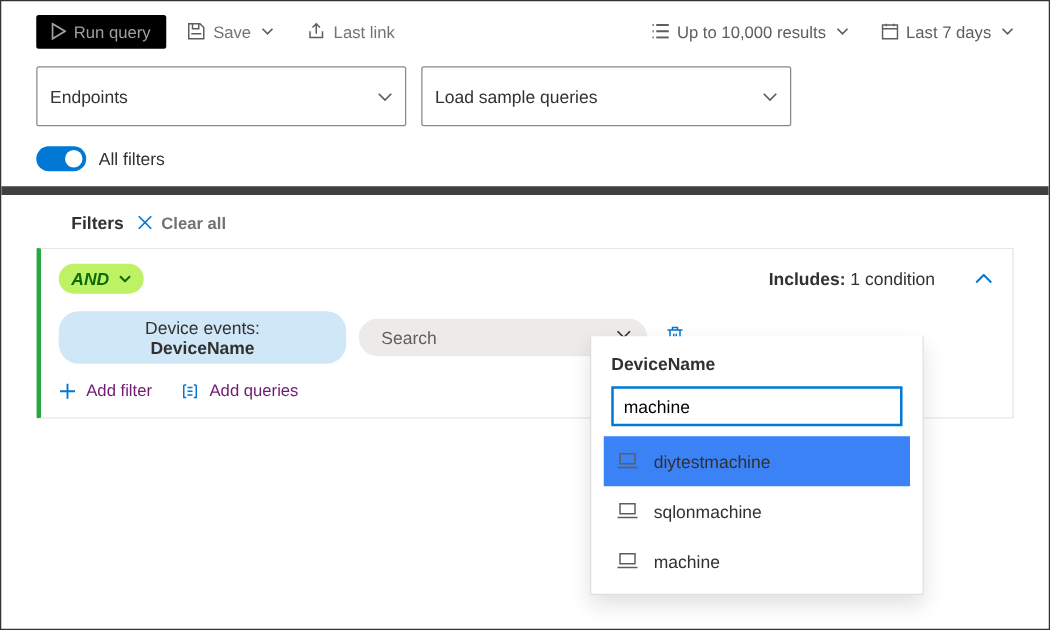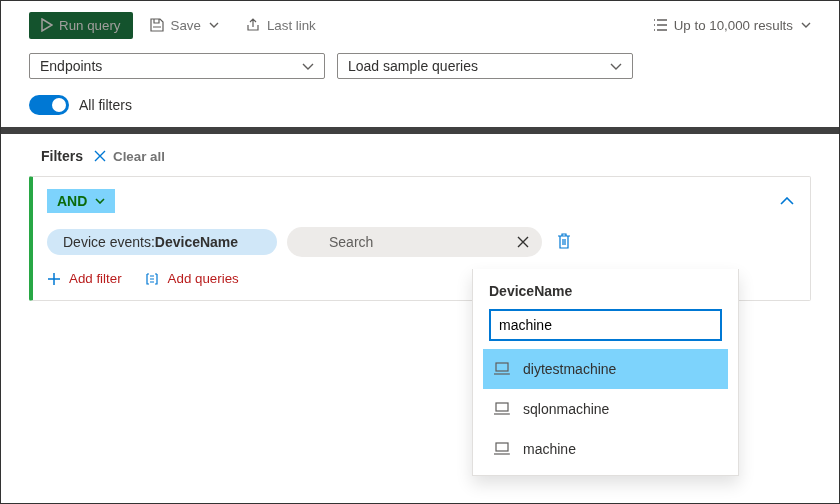--- a/index.html
+++ b/index.html
@@ -19,132 +19,134 @@
     display:flex; align-items:center; gap: 6px;
     padding: 8px 18px 8px 28px;
     height: 48px;
   }
   .btn {
     display:inline-flex; align-items:center; gap:6px;
     padding: 6px 10px; border-radius:2px; cursor:pointer;
     color:#737373; background:transparent; border:none;
   }
   .btn-run {
-    background:#14532d; color:#a19f9d; cursor:default;
+    background:#000000; color:#a19f9d; cursor:default;
     padding: 6px 12px;
   }
   .btn-run svg path { stroke:#a19f9d; }
   .spacer { flex:1; }
   .toolbar .light { color:#605e5c;justify-content:flex-end; }
   .chev { margin-left:2px; }
   .row-selects {
     display:flex; gap:12px; padding: 4px 28px 10px 28px;
   }
   .select {
     display:flex; align-items:center; justify-content:space-between;
     border:1px solid #8a8886; border-radius:2px;
-    padding: 5px 10px; min-width: 296px; height:26px;
+    padding: 5px 10px; min-width: 296px; height:48px;
     cursor:pointer; background:#fff;
   }
   .toggle-row {
     display:flex; align-items:center; gap:10px;
     padding: 6px 28px 12px 28px;
     border-bottom:7px solid #404040;
   }
   .toggle {
     width:40px; height:20px; border-radius:10px; background:#0078d4;
     position:relative; cursor:pointer;
   }
   .toggle::after {
     content:""; position:absolute; right:3px; top:3px;
     width:14px; height:14px; border-radius:50%; background:#fff;
   }
   .filters-head {
     display:flex; align-items:center; gap:10px;
-    padding: 14px 28px 12px 40px;
+    padding: 14px 28px 12px 28px;
+    margin-left: 28px;
   }
   .filters-head .lbl { font-weight:600; }
   .clear-btn {
     display:inline-flex; align-items:center; gap:6px; color:#737373;
     cursor:pointer; border:none; background:none; padding:0;font-weight:bold;
   }
   .x-icon-stroke { stroke:#0078d4; }
 
   .panel-wrap { padding: 0 28px; }
   .panel {
     border:1px solid #e1dfdd; border-left:4px solid #28a745; 
     border-radius:2px; padding: 12px 16px 14px 14px;
     position:relative;
   }
   .panel-head { display:flex; align-items:center; gap:18px; }
   .and-pill {
-    background:#7dd3fc; border-radius:0; color:#0b6a0b;
+    background:#bef264; border-radius:12px; color:#0b6a0b;
     font-weight:600; padding:4px 10px; display:inline-flex; align-items:center; gap:8px;
     cursor:pointer;
+    font-style:italic;
   }
   .and-pill svg path { stroke:#0b6a0b; }
   .panel-head .spacer { flex:1; }
   .includes { font-size:14px; }
   .collapse-chev { cursor:pointer; margin-left:14px; }
   .collapse-chev path { stroke:#0078d4; }
 
   .cond-row {
     display:flex; align-items:center; gap:10px; margin-top:14px; flex-wrap:nowrap;
   }
   .pill-blue {
     background:#d0e7f8; border-radius:16px; padding:5px 16px;
     display:inline-flex; align-items:center; cursor:pointer;
   }
-  .pill-blue.field { min-width:230px; }
+  .pill-blue.field { min-width:230px;flex-direction:column; }
   .pill-blue.op { min-width:150px; }
   .search-pill {
     background:#edebe9; border-radius:16px; padding:4px 8px 4px 16px;
     display:inline-flex; align-items:center; min-width:230px;
     position:relative;
   }
   .search-pill input {
     border:none; background:transparent; outline:none; flex:1;
-    font-family:inherit; font-size:14px; color:#0f172a;margin-left:24px;
+    font-family:inherit; font-size:14px; color:#0f172a;
   }
   .search-pill input::placeholder { color:#605e5c; }
   .clear-x {
     width:22px; height:22px; display:inline-flex; align-items:center; justify-content:center;
     cursor:pointer; color:#323130;
   }
   .trash {
     width:20px; height:20px; cursor:pointer; margin-left:4px;
   }
   .trash svg { stroke:#0078d4; }
 
   .addrow {
     display:flex; align-items:center; gap:22px; margin-top:14px;
   }
   .addbtn {
-    display:inline-flex; align-items:center; gap:8px; color:#b91c1c;
+    display:inline-flex; align-items:center; gap:8px; color:#701a75;
     cursor:pointer; border:none; background:none; padding:0;justify-content:space-between;
   }
   .addbtn svg { stroke:#0078d4; }
 
   
   .dropdown {
     position:absolute; left:471px; top:268px; width:267px;
     background:#fff; border:1px solid #e1dfdd; border-top:none;
     box-shadow:0 8px 16px rgba(0,0,0,.12);
     padding: 14px 16px 6px 16px;
   }
   .dropdown .title { font-weight:600; margin-bottom:10px; }
   .dropdown input.search {
     width:100%; border:2px solid #0078d4; padding:6px 8px; font-family:inherit;
     font-size:14px; outline:none; margin-bottom:8px;
   }
   .opt {
     display:flex; align-items:center; gap:12px; padding:12px 10px;
     cursor:pointer; margin-left:-6px; margin-right:-6px;
   }
-  .opt.hover { background:#7dd3fc; }
+  .opt.hover { background:#3b82f6; }
   .laptop { stroke:#605e5c; }
 
   svg { display:block; }
 </style>
 </head>
 <body>
 
 <div class="toolbar">
   <button class="btn btn-run">
     <svg width="12" height="14" viewBox="0 0 12 14">
@@ -166,20 +168,30 @@
         <path d="M3 8 V13 H13 V8 M8 2 V10 M5 5 L8 2 L11 5" fill="none" stroke="#605e5c" stroke-width="1.2"></path>
       </svg>
     <span>Last link</span>
   </button>
   <div class="spacer"></div>
   <button class="btn light">
     <svg width="16" height="12" viewBox="0 0 16 12">
         <path d="M2 1 H3 M5 1 H15 M2 6 H3 M5 6 H15 M2 11 H3 M5 11 H15" stroke="#605e5c" stroke-width="1.5"></path>
       </svg>
     <span>Up to 10,000 results</span>
+    <svg class="chev" width="10" height="6" viewBox="0 0 10 6">
+        <path d="M1 1 L5 5 L9 1" fill="none" stroke="#605e5c" stroke-width="1.4"></path>
+      </svg>
+  </button>
+  <button class="btn light">
+    <svg width="14" height="14" viewBox="0 0 14 14">
+        <rect x="1" y="2" width="12" height="11" fill="none" stroke="#605e5c" stroke-width="1.2"></rect>
+        <path d="M1 5 H13 M4 1 V3 M10 1 V3" stroke="#605e5c" stroke-width="1.2"></path>
+      </svg>
+    <span>Last 7 days</span>
     <svg class="chev" width="10" height="6" viewBox="0 0 10 6">
         <path d="M1 1 L5 5 L9 1" fill="none" stroke="#605e5c" stroke-width="1.4"></path>
       </svg>
   </button>
 </div>
 
 <div class="row-selects">
   <div class="select">
     <span>Endpoints</span>
     <svg width="12" height="7" viewBox="0 0 12 7">
@@ -212,20 +224,24 @@
 <div class="panel-wrap">
   <div class="panel">
     <div class="panel-head">
       <div class="and-pill">
         <span>AND</span>
         <svg width="10" height="6" viewBox="0 0 10 6">
             <path d="M1 1 L5 5 L9 1" fill="none" stroke-width="1.6"></path>
           </svg>
       </div>
       <div class="spacer"></div>
+      <span class="includes">
+        <b>Includes:</b>
+        <span>1 condition</span>
+      </span>
       <svg class="collapse-chev" width="14" height="8" viewBox="0 0 14 8">
           <path d="M1 7 L7 1 L13 7" fill="none" stroke-width="1.6"></path>
         </svg>
     </div>
 
     <div class="cond-row">
       <div class="pill-blue field">
         <span>Device events: </span>
         <b>DeviceName</b>
       </div>

